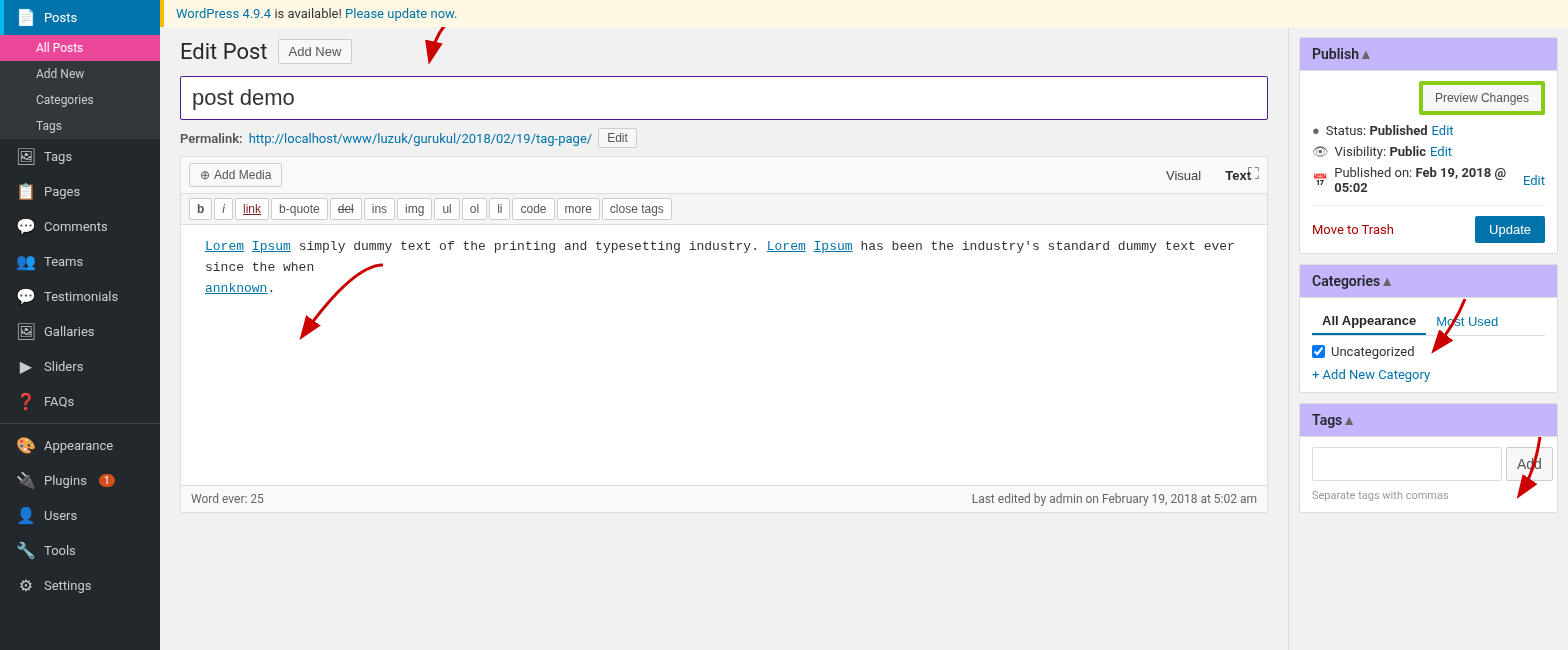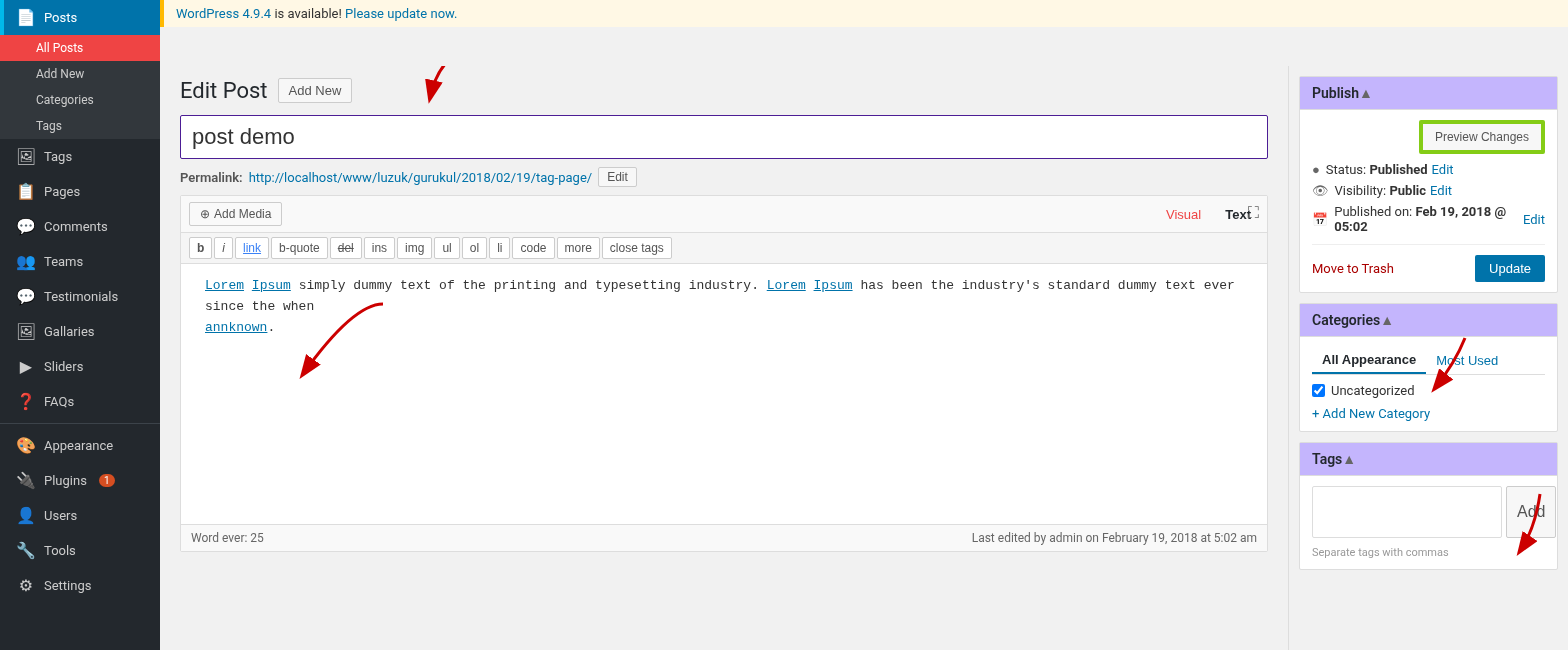--- a/index.html
+++ b/index.html
@@ -32,21 +32,21 @@
     }
     .sidebar-icon { font-size: 16px; width: 20px; text-align: center; }
     .sidebar-sub { padding: 0; background: #32373c; }
     .sidebar-sub-item {
       display: block;
       padding: 6px 12px 6px 36px;
       color: #ccc;
       cursor: pointer;
       font-size: 12px;
     }
-    .sidebar-sub-item:hover, .sidebar-sub-item.active { color: #fff; background: #ef4444; }
+    .sidebar-sub-item:hover, .sidebar-sub-item.active { color: #fff; background: #ec4899; }
     .sidebar-divider { height: 1px; background: #3c434a; margin: 4px 0; }
     .badge {
       background: #d54e21;
       color: #fff;
       border-radius: 10px;
       padding: 1px 5px;
       font-size: 10px;
       margin-left: 4px;
     }
     .collapse-menu {
@@ -57,21 +57,20 @@
       font-size: 12px;
       border-top: 1px solid #3c434a;
     }
 
     
     #main {
       flex: 1;
       display: flex;
       flex-direction: column;
       overflow: hidden;
-      gap: 39px;
     }
 
     
     .update-bar {
       background: #fff8e5;
       border-left: 4px solid #ffb900;
       padding: 6px 12px;
       font-size: 13px;
       color: #333;
     }
@@ -157,21 +156,21 @@
       border: 1px solid #ccc;
       background: #fff;
       padding: 3px 7px;
       font-size: 12px;
       cursor: pointer;
       border-radius: 2px;
       color: #555;
     }
     .toolbar-btn.bold { font-weight: bold; }
     .toolbar-btn.italic { font-style: italic; }
-    .toolbar-btn.link { text-decoration: underline; color: #3b82f6; }
+    .toolbar-btn.link { text-decoration: underline; color: #7f1d1d; }
     .toolbar-btn.strikethrough { text-decoration: line-through; }
 
     .editor-mode-bar {
       display: flex;
       justify-content: space-between;
       align-items: center;
       padding: 0 8px;
       background: #f9f9f9;
       border-bottom: 1px solid #ddd;
     }
@@ -186,21 +185,21 @@
       cursor: pointer;
       color: #555;
       border-radius: 2px;
       margin: 6px 0;
     }
     .view-tabs { display: flex; gap: 8px; }
     .view-tab {
       padding: 4px 8px;
       font-size: 13px;
       cursor: pointer;
-      color: #ef4444;
+      color: #404040;
       border: none;
       background: none;
     }
     .view-tab.active { color: #23282d; font-weight: 600; }
 
     .editor-content {
       min-height: 260px;
       padding: 12px;
       font-family: Liberation Mono, monospace;
       font-size: 13px;
@@ -351,22 +350,22 @@
       flex: 1;
       border: 1px solid #ddd;
       padding: 4px 6px;
       font-size: 13px;
       border-radius: 2px;
       outline: none;
     }
     .tags-add-btn {
       background: #f7f7f7;
       border: 1px solid #ccc;
-      padding: 16px 10px;
-      font-size: 16px;
+      padding: 8px 10px;
+      font-size: 14px;
       cursor: pointer;
       color: #555;
       border-radius: 2px;
     }
     .tags-hint {
       font-size: 11px;
       color: #999;
     }
 
     

